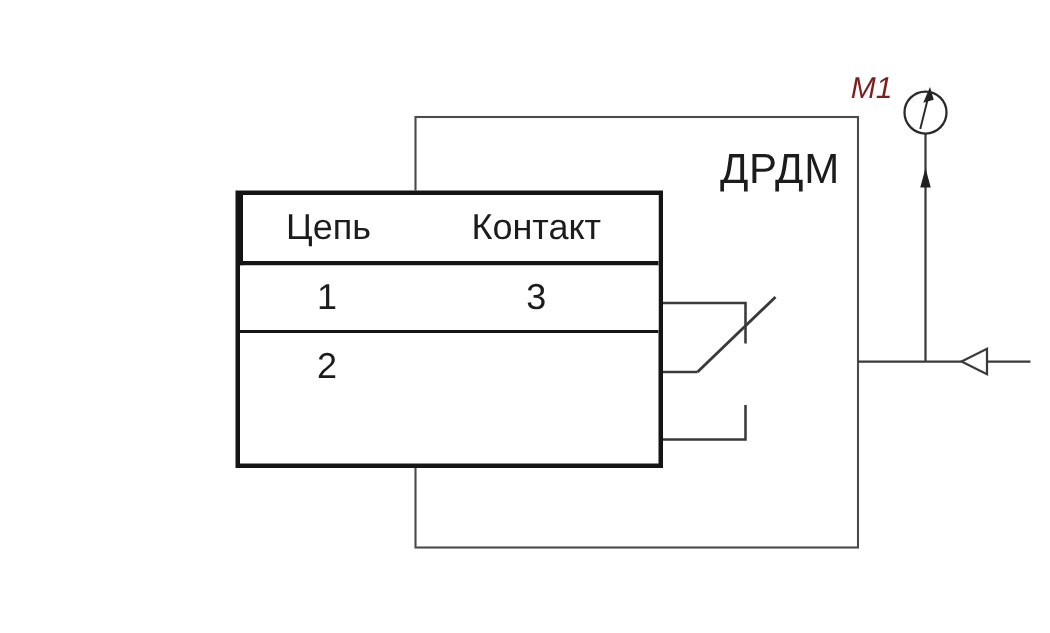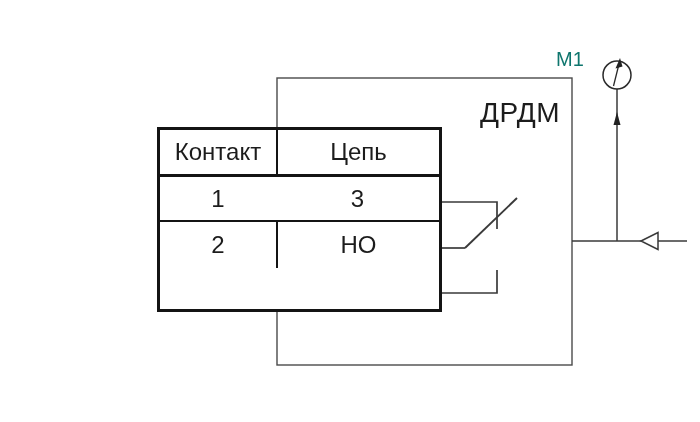--- a/index.html
+++ b/index.html
@@ -6,22 +6,22 @@
   .canvas{
     position:relative;width:700px;height:422px;background:#ffffff;
     font-family:"Liberation Sans","DejaVu Sans",sans-serif;color:#1c1c1c;overflow:hidden;
   }
   .svg-layer{position:absolute;left:0;top:0;width:700px;height:422px;}
   .device-label{
     position:absolute;left:440px;top:99px;width:120px;text-align:right;
     font-size:28px;line-height:1;letter-spacing:0.5px;color:#1c1c1c;
   }
   .gauge-label{
-    position:absolute;left:556px;top:49px;width:50px;text-align:left;
-    font-size:20px;line-height:1;color:#0f766e;
+    position:absolute;left:556px;top:49px;width:50px;text-align:center;
+    font-size:20px;line-height:1;color:#7f1d1d;font-style:italic;
   }
   .contact-table{
     position:absolute;left:157px;top:127px;width:285px;height:185px;
     box-sizing:border-box;border:3px solid #141414;background:#ffffff;
     display:grid;grid-template-columns:116px 1fr;grid-template-rows:47px 45px 46px 1fr;
   }
   .cell{
     display:flex;align-items:center;justify-content:center;
     font-size:24px;line-height:1;box-sizing:border-box;background:#ffffff;
   }
@@ -58,24 +58,23 @@
       <line x1="613.5" y1="86" x2="618.5" y2="66" stroke="#2a2a2a" stroke-width="1.3"></line>
       <polygon points="620,58 615.5,68.5 622.5,66.5" fill="#222222"></polygon>
     </g>
   </svg>
 
   <div class="device-label">ДРДМ</div>
 
   <div class="gauge-label">М1</div>
 
   <div class="contact-table">
+    <div class="cell hdr col2">Цепь</div>
     <div class="cell hdr">Контакт</div>
-    <div class="cell hdr col2">Цепь</div>
 
     <div class="cell rdiv">1</div>
 
     <div class="cell rdiv">3</div>
 
     <div class="cell">2</div>
-    <div class="cell col2">НО</div>
   </div>
 
 </div>
 
 </body></html>

